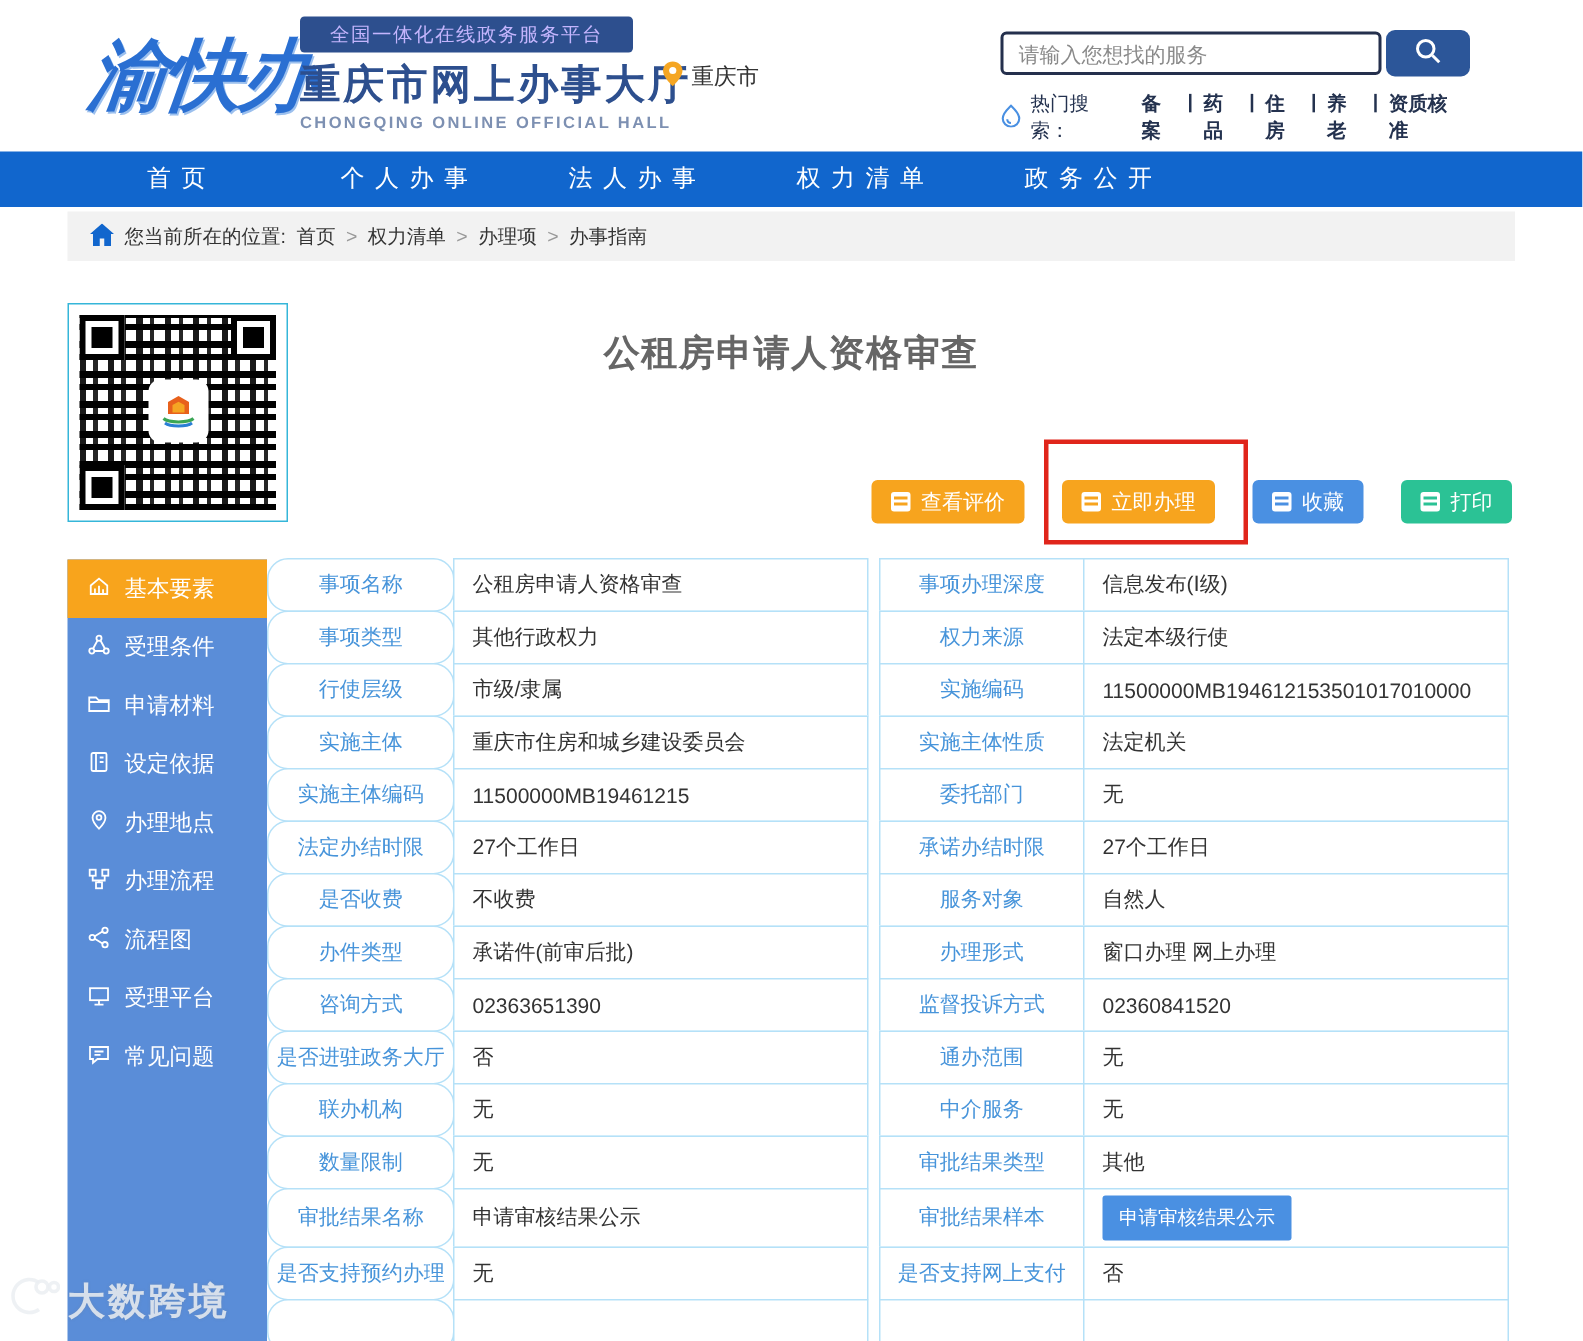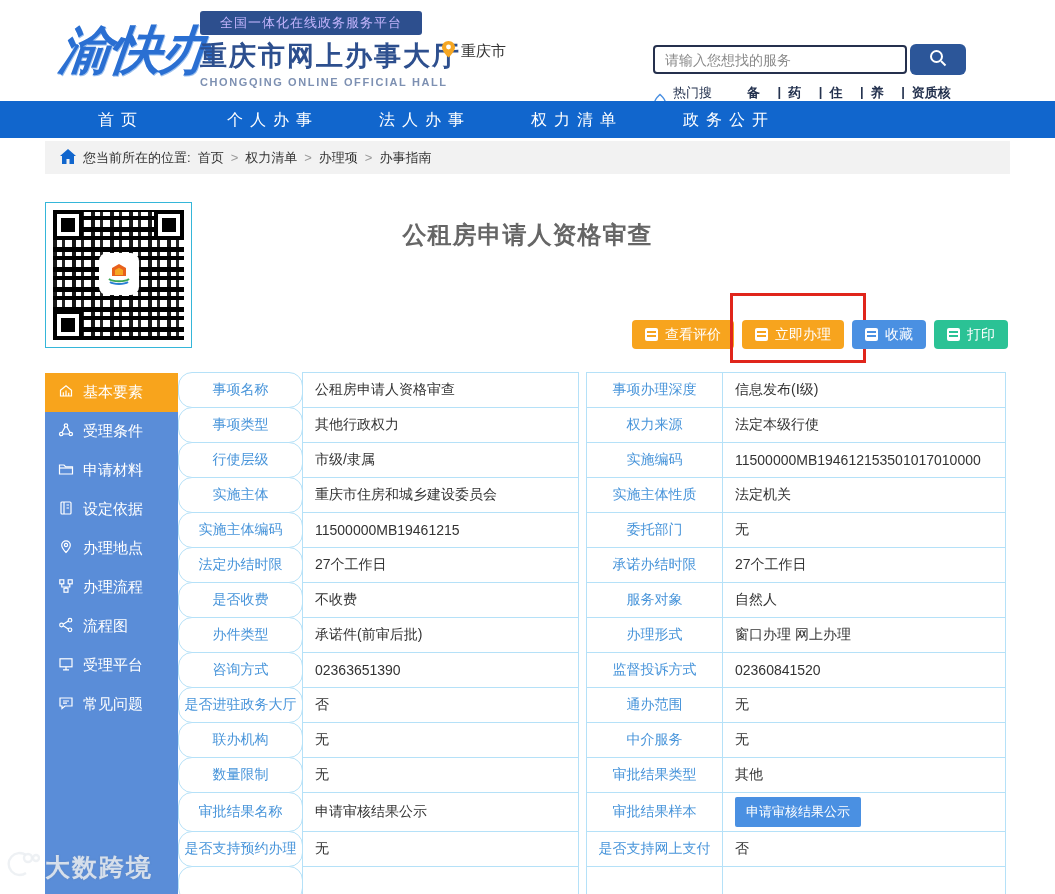--- a/index.html
+++ b/index.html
@@ -15,21 +15,21 @@
   .logo-script {
     position:absolute; left:60px; top:16px; font-size:52px; font-weight:bold; font-style:italic;
     color:#2a6fd2; letter-spacing:-2px; transform:skew(-6deg);
     text-shadow:1px 1px 0 #9cc0ee;
   }
   .brand-block { position:absolute; left:200px; top:11px; }
   .badge { display:inline-block; background:#2d4f8e; color:#c4b5fd; font-size:13px; padding:3px 20px; border-radius:3px; letter-spacing:1px; }
   .site-name { color:#2d4f8e; font-size:27px; font-weight:bold; letter-spacing:2px; margin-top:3px; }
   .site-en { color:#7d90b2; font-size:11px; font-weight:bold; letter-spacing:1.6px; margin-top:2px; }
   .location { position:absolute; left:441px; top:40px; display:flex; align-items:center; gap:5px; font-size:15px; color:#333; cursor:pointer; }
-  .search-area { position:absolute; left:653px; top:20px; width:313px;margin-top:24px; }
+  .search-area { position:absolute; left:667px; top:20px; width:313px; }
   .search-box { display:flex; align-items:center; height:31px; }
   .search-box input {
     flex:1; height:29px; border:2px solid #25304d; border-radius:4px; padding:0 10px;
     font-size:14px; color:#333; outline:none; font-family:inherit;
   }
   .search-box input::placeholder { color:#8a8a8a; }
   .search-btn {
     width:56px; height:31px; margin-left:3px; background:#2c5699; border:none; border-radius:6px;
     display:flex; align-items:center; justify-content:center; cursor:pointer;
   }
@@ -57,21 +57,21 @@
       repeating-linear-gradient(0deg, #000 0 4px, #fff 4px 8px, #000 8px 13px, #fff 13px 20px);
   }
   .finder { position:absolute; width:30px; height:30px; background:#000; box-shadow: inset 0 0 0 4px #000, inset 0 0 0 8px #fff; }
   .finder.tl { top:0; left:0; } .finder.tr { top:0; right:0; } .finder.bl { bottom:0; left:0; }
   .qr-logo { position:absolute; left:46px; top:43px; width:40px; height:42px; background:#fff; border-radius:8px;
     display:flex; align-items:center; justify-content:center; }
 
   
   .page-title { position:absolute; top:219px; left:0; width:1055px; text-align:center;
     font-size:24px; font-weight:bold; color:#666; letter-spacing:1px; }
-  .actions-row { position:absolute; top:320px; right:47px; display:flex; gap:8px; }
+  .actions-row { position:absolute; top:320px; right:47px; display:flex; gap:25px; }
   .action-wrap { position:relative; }
   .action-btn { height:29px; border:none; border-radius:4px; color:#fff; font-size:14px; font-family:inherit;
     display:flex; align-items:center; gap:7px; padding:0 13px; cursor:pointer; }
   .doc-ico { width:13px; height:13px; background:#fff; border-radius:2px; position:relative; flex:none; }
   .doc-ico::before { content:""; position:absolute; left:2px; right:2px; top:3px; height:2px; background:currentColor; box-shadow:0 4px 0 currentColor; }
   .highlight-box { position:absolute; left:-12px; right:-22px; top:-27px; bottom:-14px;
     border:3px solid #e0251b; pointer-events:none; }
 
   
   .sidebar { position:absolute; left:45px; top:373px; width:133px; height:521px; background:#5a8dd8; }

